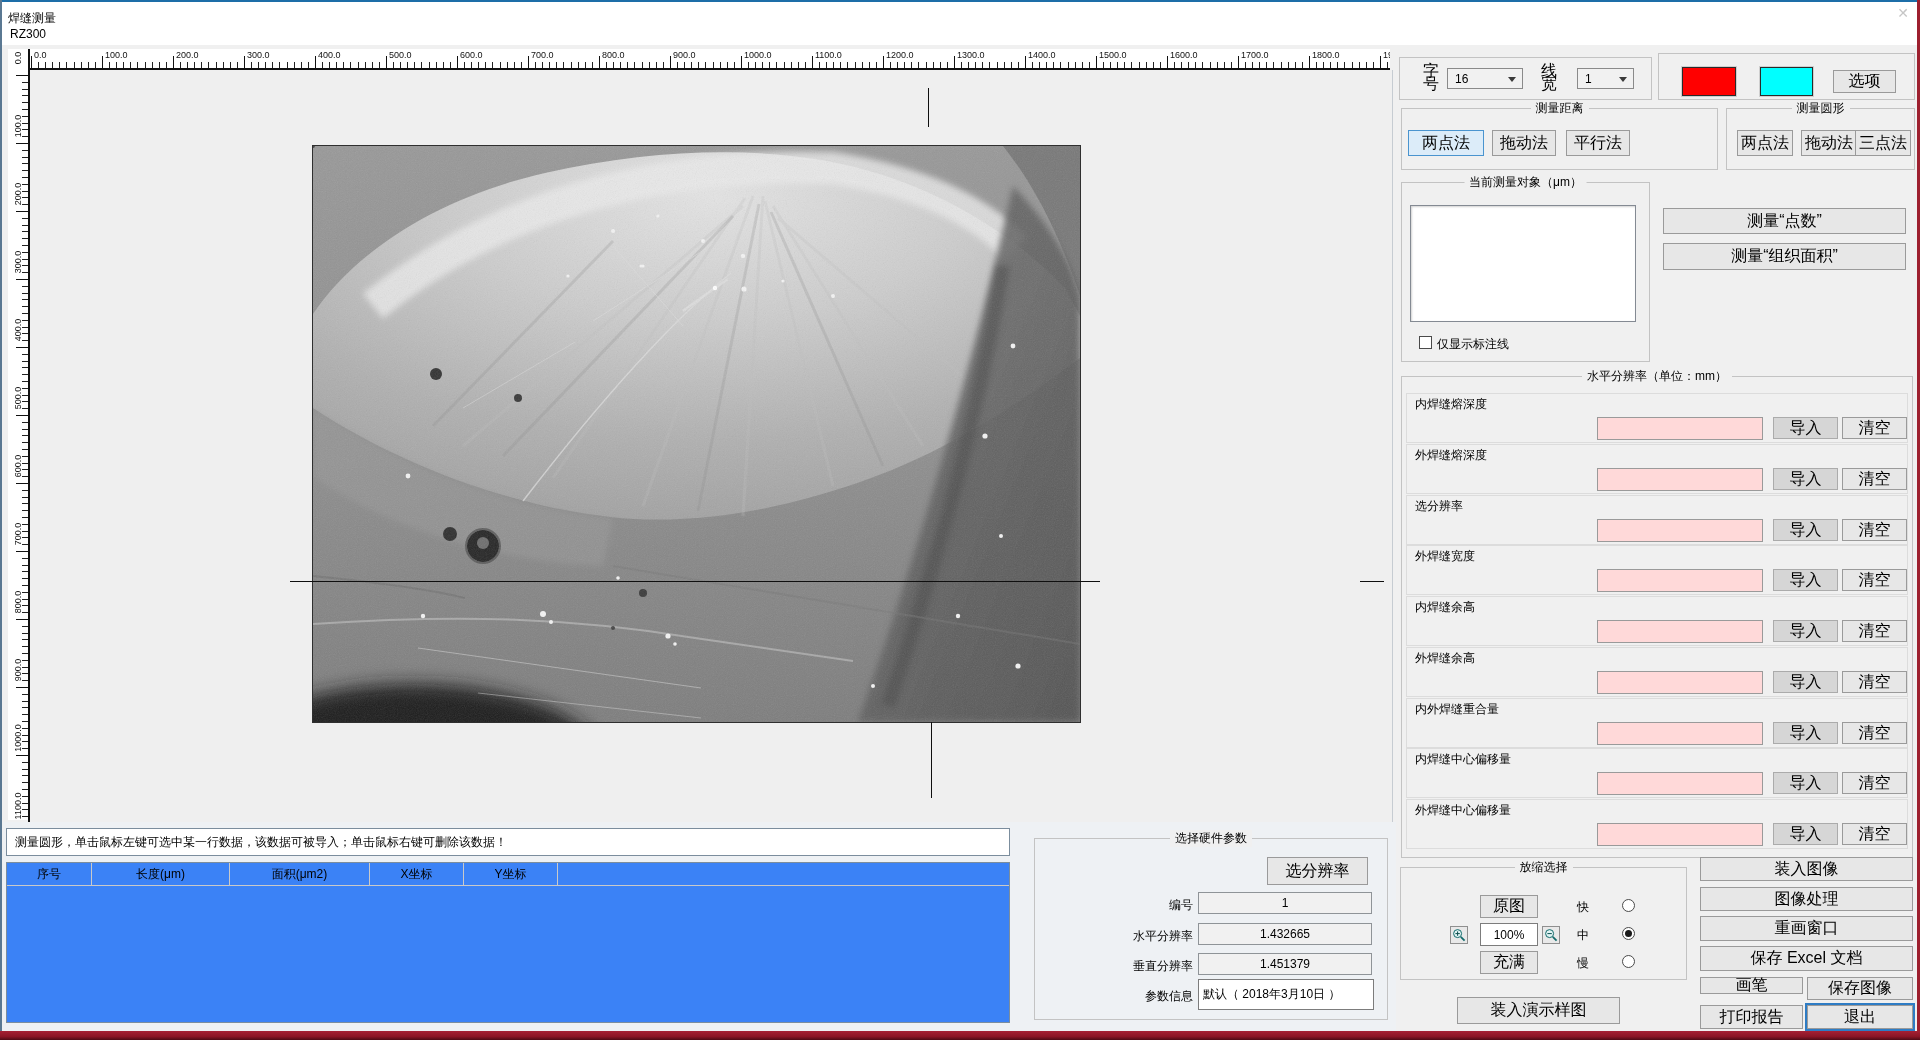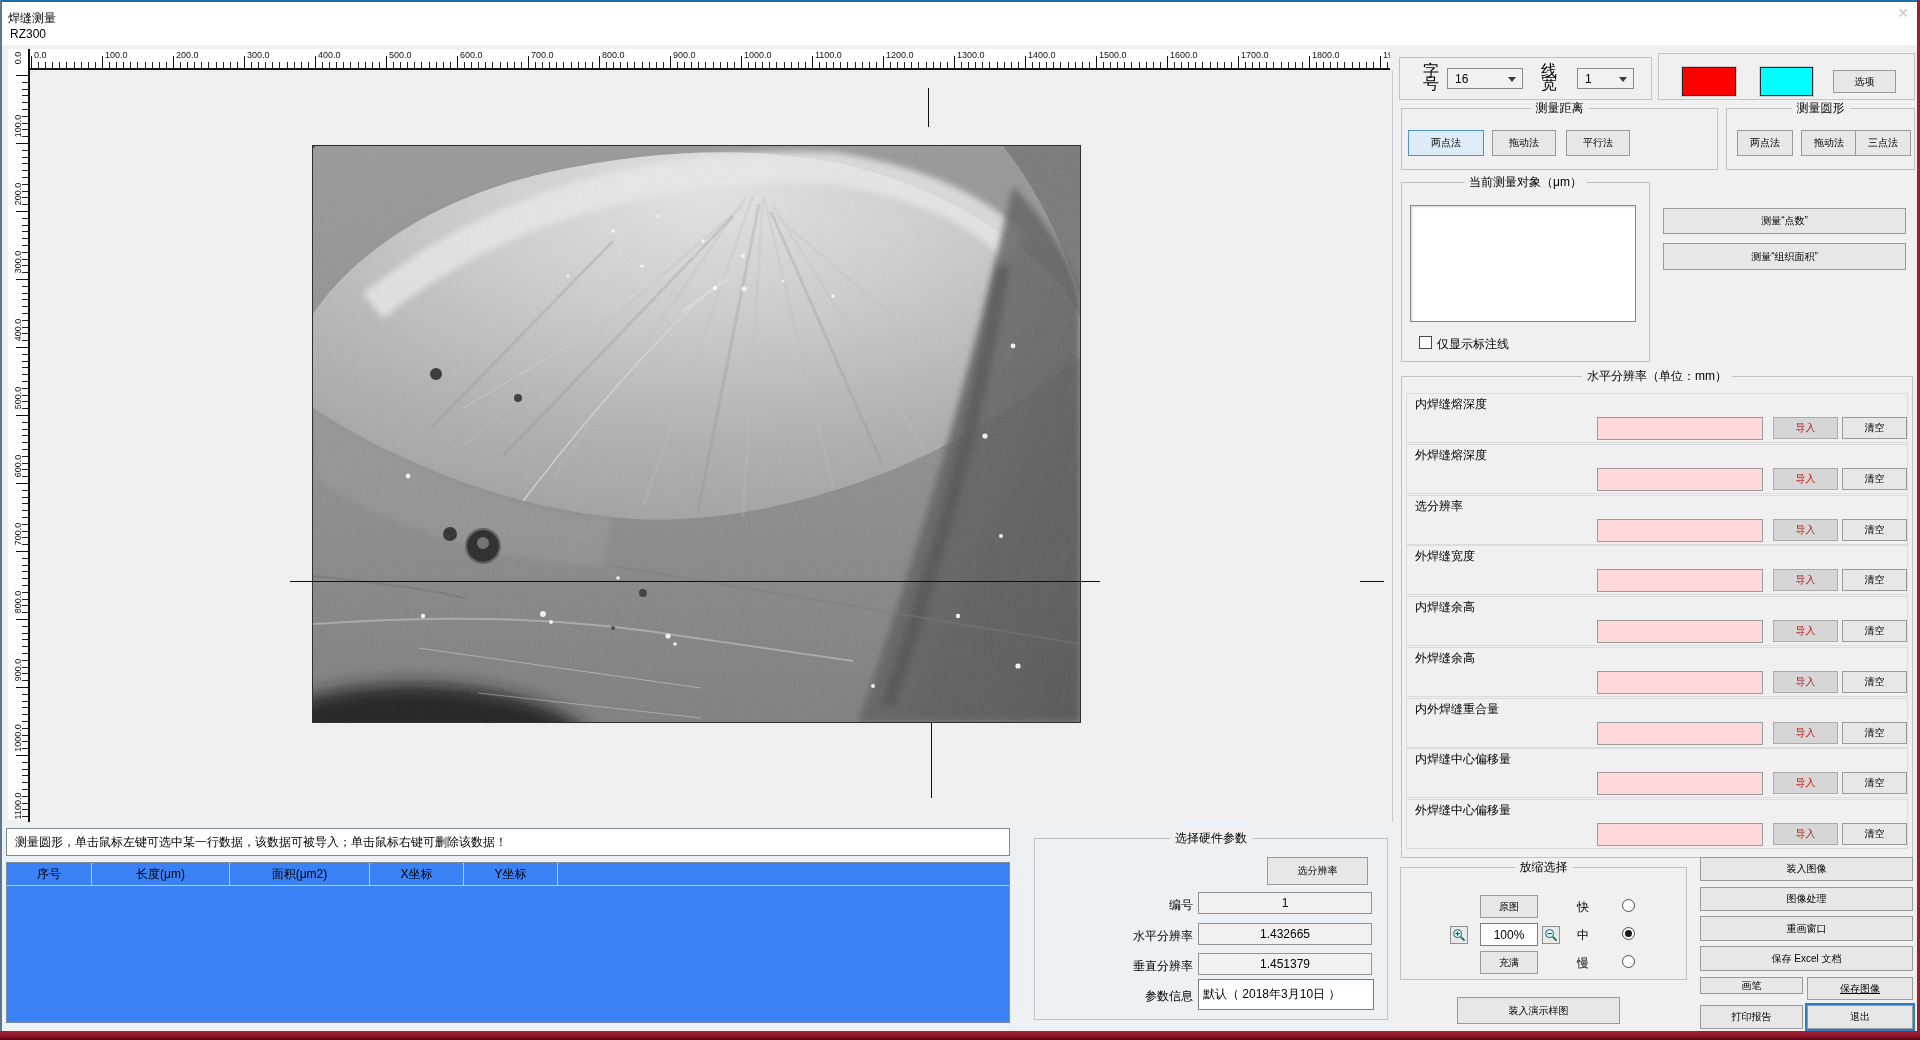--- a/index.html
+++ b/index.html
@@ -43,23 +43,23 @@
   .hintbar{left:6px;top:828px;width:1004px;height:28px;background:#fff;border:1px solid #7b8d9d;box-sizing:border-box;line-height:26px;padding-left:8px;font-size:12px;white-space:nowrap;overflow:hidden;}
   .datatable{left:6px;top:862px;width:1004px;height:161px;background:#3b82f6;border:1px solid #7b8d9d;box-sizing:border-box;}
   .thead{position:absolute;left:0;top:0;right:0;height:22px;border-bottom:1px solid #c9c9c9;}
   .th{position:absolute;top:0;height:22px;line-height:22px;text-align:center;font-size:12px;border-right:1px solid #c9c9c9;box-sizing:border-box;}
   
   .grp{position:absolute;border:1px solid #c3c3c3;box-sizing:border-box;}
   .grp-t{position:absolute;top:-9px;background:#f0f0f0;padding:0 5px;font-size:12px;white-space:nowrap;}
   .grp-t.center{left:50%;transform:translateX(-50%);}
   
   .btn{position:absolute;background:#e7e7e7;border:1px solid #9a9a9a;box-sizing:border-box;
-       display:flex;align-items:center;justify-content:center;font-size:10px;cursor:default;white-space:nowrap;}
+       display:flex;align-items:center;justify-content:center;font-size:16px;cursor:default;white-space:nowrap;}
   .btn.active{background:#dcecf9;border:1px solid #4a94cf;}
-  .btn.disabled{background:#d6d6d6;border-color:#ababab;color:#b91c1c;}
+  .btn.disabled{background:#d6d6d6;border-color:#ababab;color:#000000;}
   .btn.focus{box-shadow:0 0 0 2px #2e7cc4;}
   .combo{position:absolute;background:#f1f1f1;border:1px solid #8a8a8a;box-sizing:border-box;display:flex;align-items:center;font-size:12px;padding-left:7px;}
   .combo .caret{position:absolute;right:6px;top:50%;margin-top:-2px;width:0;height:0;border-left:4px solid transparent;border-right:4px solid transparent;border-top:5px solid #3a3a3a;}
   .vlabel{position:absolute;width:14px;line-height:13px;font-size:16px;word-break:break-all;text-align:center;}
   .swatch{position:absolute;border:1px solid #2a2a2a;box-shadow:0 0 0 1px #cfcfcf;box-sizing:border-box;}
   .pink{position:absolute;background:#ffd9d9;border:1px solid #9a9a9a;box-sizing:border-box;font-size:12px;padding:0 4px;}
   input.pink{outline:none;}
   .rowgrp{position:absolute;border:1px solid #dcdcdc;box-sizing:border-box;}
   .rowlab{position:absolute;background:#f0f0f0;padding:0 3px;font-size:12px;white-space:nowrap;}
   .listbox{left:1410px;top:205px;width:224px;height:115px;background:#fff;border:1px solid #848a93;box-shadow:inset 1px 1px 2px rgba(0,0,0,.18);}
@@ -441,20 +441,20 @@
     <div class="lbl" style="left:1577px;top:955px;">慢</div>
     <div class="radio" style="left:1622px;top:955px;"></div>
   </div>
 <div class="btn" style="left:1457px;top:997px;width:163px;height:27px;">装入演示样图</div>
 
 <div class="btn" style="left:1700px;top:857px;width:213px;height:24px;">装入图像</div>
 <div class="btn" style="left:1700px;top:887px;width:213px;height:24px;">图像处理</div>
 <div class="btn" style="left:1700px;top:916px;width:213px;height:25px;">重画窗口</div>
 <div class="btn" style="left:1700px;top:946px;width:213px;height:25px;">保存 Excel 文档</div>
 <div class="btn" style="left:1700px;top:977px;width:103px;height:17px;">画笔</div>
-<div class="btn" style="left:1807px;top:977px;width:106px;height:23px;text-decoration:underline;">保存图像</div>
+<div class="btn" style="left:1807px;top:977px;width:106px;height:23px;">保存图像</div>
 <div class="btn" style="left:1700px;top:1005px;width:103px;height:24px;">打印报告</div>
 <div class="btn focus" style="left:1807px;top:1005px;width:106px;height:24px;">退出</div>
 
 <div class="abs edge" style="left:0;top:0;width:1920px;height:2px;background:#1d6ea8;"></div>
 <div class="abs edge" style="left:0;top:0;width:2px;height:1040px;background:#5a7892;"></div>
 <div class="abs edge" style="left:1917px;top:0;width:3px;height:1040px;background:#9d1f2e;"></div>
 <div class="abs edge" style="left:0;top:1031px;width:1920px;height:9px;background:linear-gradient(180deg,#a52134 0%,#8c1526 60%,#4d0b16 100%);"></div>
 
 </body></html>

